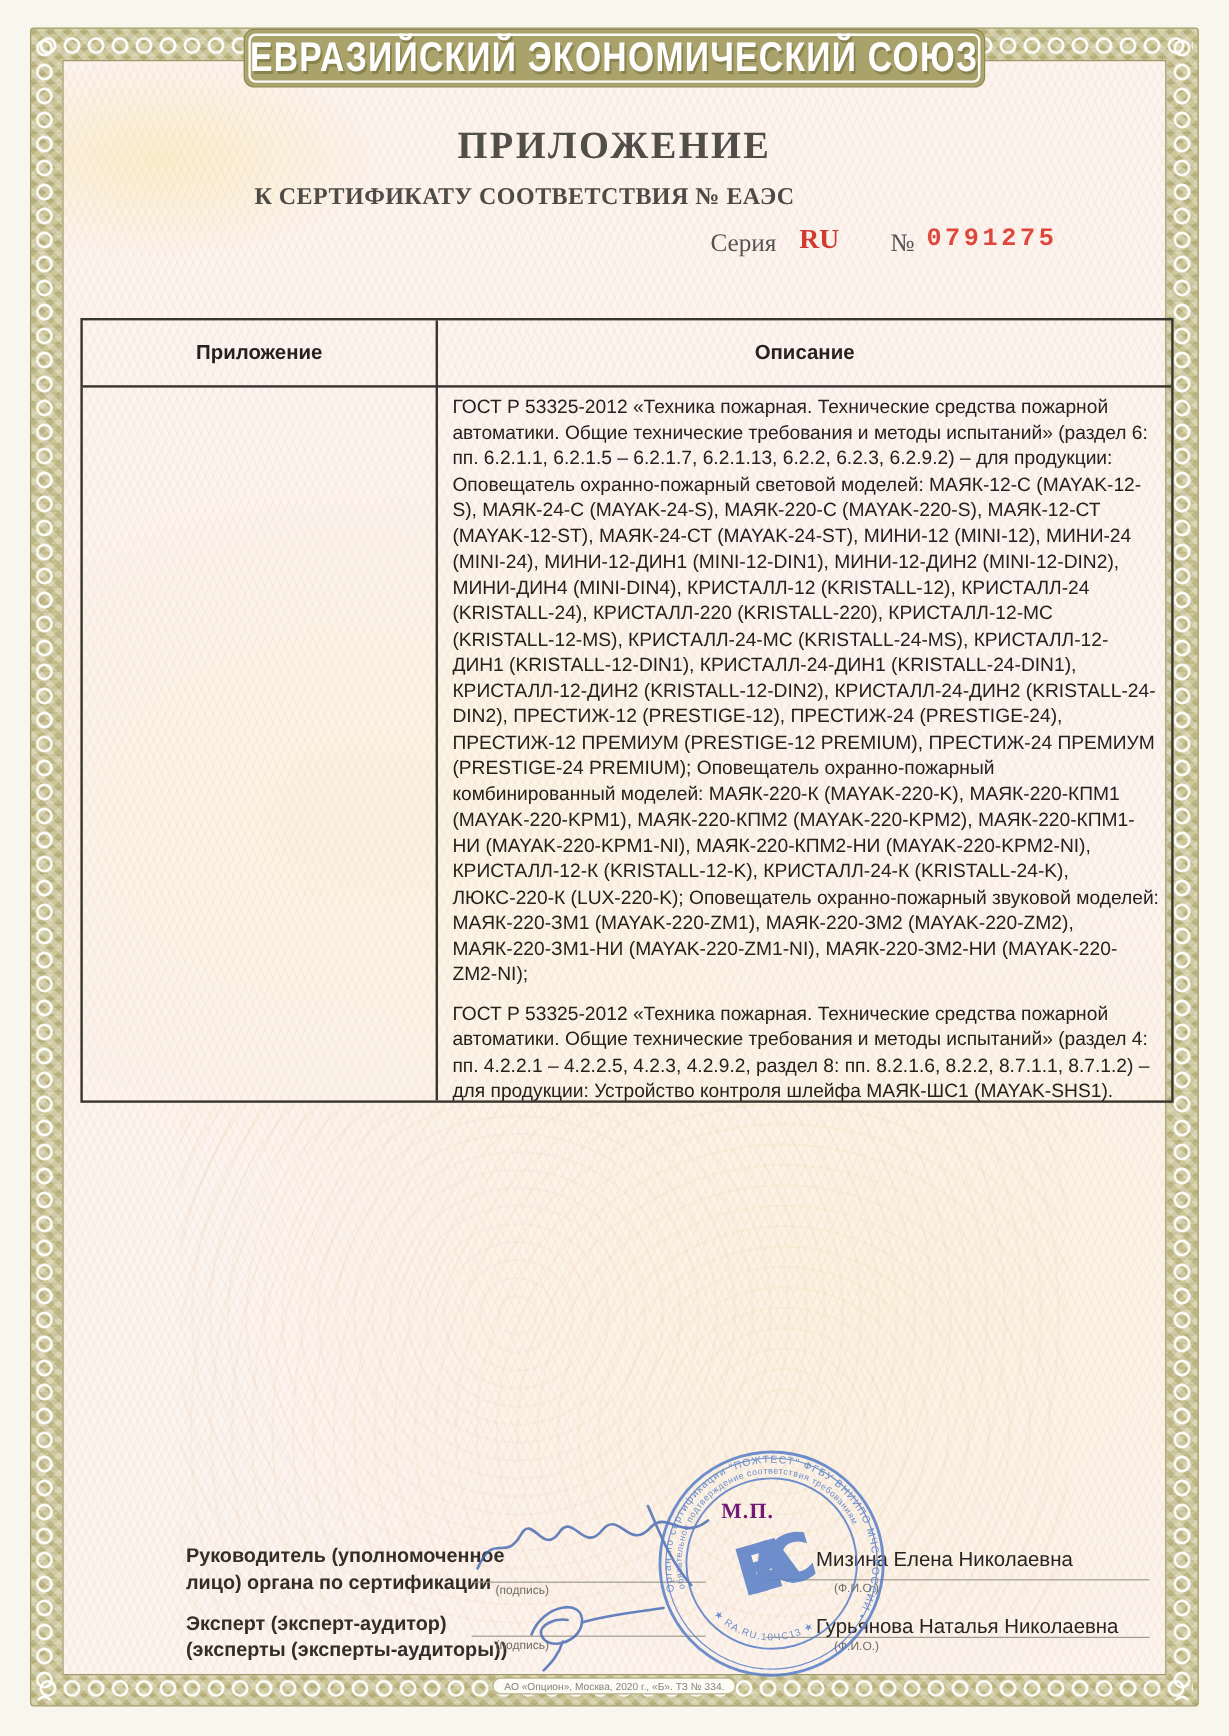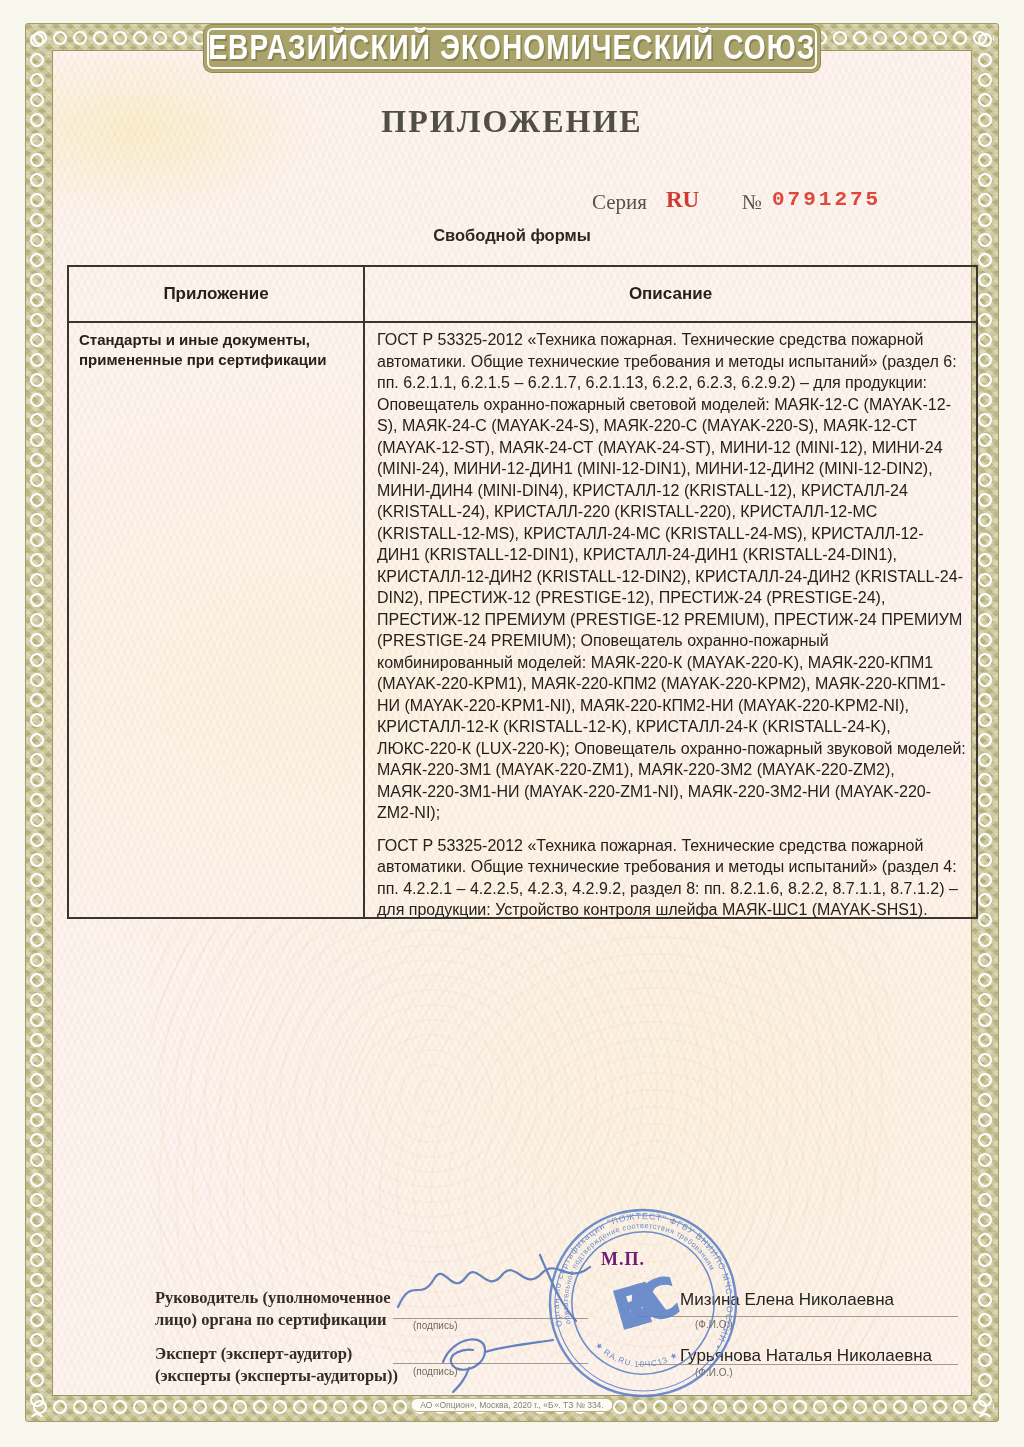--- a/index.html
+++ b/index.html
@@ -141,21 +141,21 @@
   .td2{
     position:absolute;left:296px;top:56px;right:0;bottom:0;
     padding:6px 10px 8px 12px;
     font-size:16px;line-height:21.5px;color:#25211c;
   }
   .td2 p{margin:0 0 11px 0;}
 
   
   .role{
     position:absolute;z-index:3;
-    font-family:Liberation Serif, serif;font-weight:600;
+    font-family:Liberation Sans, sans-serif;font-weight:600;
     font-size:16.5px;color:#322e27;white-space:nowrap;
   }
   .sig-line{position:absolute;height:1px;background:#a09b8e;z-index:3;}
   .small-caption{
     position:absolute;z-index:3;width:150px;
     font-size:10px;color:#6e6a62;
   }
   .person-name{
     position:absolute;z-index:4;font-size:17px;color:#262320;white-space:nowrap;
   }
@@ -188,32 +188,31 @@
 
   <div class="inner"></div>
   <div class="watermark"></div>
 
   <div class="banner">
     <div class="banner-inner"></div>
     <span class="banner-text">ЕВРАЗИЙСКИЙ ЭКОНОМИЧЕСКИЙ СОЮЗ</span>
   </div>
 
   <div class="doc-title">ПРИЛОЖЕНИЕ</div>
+  <div class="cert-line-label">К СЕРТИФИКАТУ СООТВЕТСТВИЯ № ЕАЭС</div>
   <div class="series-label">Серия</div>
   <div class="series-value">RU</div>
   <div class="no-sign">№</div>
   <div class="blank-number">0791275</div>
-  <div class="form-kind">Свободной формы</div>
 
   <div class="doc-table">
     <div class="col-divider"></div>
     <div class="header-sep"></div>
     <div class="th th1">Приложение</div>
     <div class="th th2">Описание</div>
-    <div class="td1">Стандарты и иные документы, примененные при сертификации</div>
     <div class="td2">
       <p>ГОСТ Р 53325-2012 «Техника пожарная. Технические средства пожарной автоматики. Общие технические требования и методы испытаний» (раздел 6: пп. 6.2.1.1, 6.2.1.5 – 6.2.1.7, 6.2.1.13, 6.2.2, 6.2.3, 6.2.9.2) – для продукции: Оповещатель охранно-пожарный световой моделей: МАЯК-12-С (MAYAK-12-S), МАЯК-24-С (MAYAK-24-S), МАЯК-220-С (MAYAK-220-S), МАЯК-12-СТ (MAYAK-12-ST), МАЯК-24-СТ (MAYAK-24-ST), МИНИ-12 (MINI-12), МИНИ-24 (MINI-24), МИНИ-12-ДИН1 (MINI-12-DIN1), МИНИ-12-ДИН2 (MINI-12-DIN2), МИНИ-ДИН4 (MINI-DIN4), КРИСТАЛЛ-12 (KRISTALL-12), КРИСТАЛЛ-24 (KRISTALL-24), КРИСТАЛЛ-220 (KRISTALL-220), КРИСТАЛЛ-12-МС (KRISTALL-12-MS), КРИСТАЛЛ-24-МС (KRISTALL-24-MS), КРИСТАЛЛ-12-ДИН1 (KRISTALL-12-DIN1), КРИСТАЛЛ-24-ДИН1 (KRISTALL-24-DIN1), КРИСТАЛЛ-12-ДИН2 (KRISTALL-12-DIN2), КРИСТАЛЛ-24-ДИН2 (KRISTALL-24-DIN2), ПРЕСТИЖ-12 (PRESTIGE-12), ПРЕСТИЖ-24 (PRESTIGE-24), ПРЕСТИЖ-12 ПРЕМИУМ (PRESTIGE-12 PREMIUM), ПРЕСТИЖ-24 ПРЕМИУМ (PRESTIGE-24 PREMIUM); Оповещатель охранно-пожарный комбинированный моделей: МАЯК-220-К (MAYAK-220-K), МАЯК-220-КПМ1 (MAYAK-220-KPM1), МАЯК-220-КПМ2 (MAYAK-220-KPM2), МАЯК-220-КПМ1-НИ (MAYAK-220-KPM1-NI), МАЯК-220-КПМ2-НИ (MAYAK-220-KPM2-NI), КРИСТАЛЛ-12-К (KRISTALL-12-K), КРИСТАЛЛ-24-К (KRISTALL-24-K), ЛЮКС-220-К (LUX-220-K); Оповещатель охранно-пожарный звуковой моделей: МАЯК-220-ЗМ1 (MAYAK-220-ZM1), МАЯК-220-ЗМ2 (MAYAK-220-ZM2), МАЯК-220-ЗМ1-НИ (MAYAK-220-ZM1-NI), МАЯК-220-ЗМ2-НИ (MAYAK-220-ZM2-NI);</p>
       <p>ГОСТ Р 53325-2012 «Техника пожарная. Технические средства пожарной автоматики. Общие технические требования и методы испытаний» (раздел 4: пп. 4.2.2.1 – 4.2.2.5, 4.2.3, 4.2.9.2, раздел 8: пп. 8.2.1.6, 8.2.2, 8.7.1.1, 8.7.1.2) – для продукции: Устройство контроля шлейфа МАЯК-ШС1 (MAYAK-SHS1).</p>
     </div>
   </div>
 
   <div class="role" style="left:155px;top:1288px;">Руководитель (уполномоченное</div>
   <div class="role" style="left:155px;top:1310px;">лицо) органа по сертификации</div>
   <div class="sig-line" style="left:393px;top:1318px;width:195px;"></div>
   <div class="small-caption" style="left:413px;top:1320px;">(подпись)</div>

